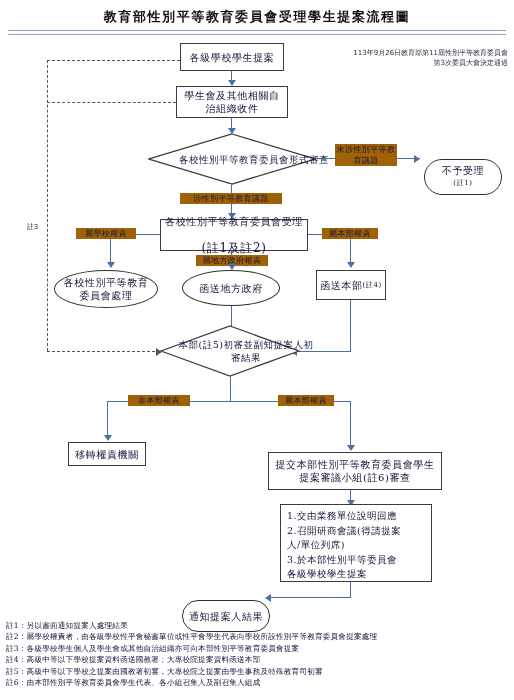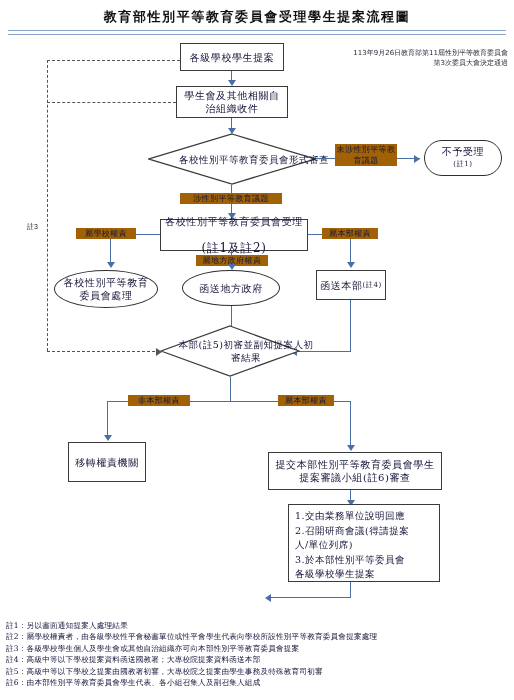--- a/index.html
+++ b/index.html
@@ -30,21 +30,21 @@
     position:absolute;box-sizing:border-box;
     display:flex;align-items:center;justify-content:center;
     text-align:center;
     font-family:"DejaVu Serif","Liberation Serif",serif;
     color:#15153a;letter-spacing:.6px;
     line-height:13px;
     background:#fff;
   }
   .rect{border:1.6px solid #3b3b3b;font-size:10px;}
   .oval{border:1.3px solid #2f2f2f;border-radius:50%/50%;font-size:10px;}
-  .stadium{border:1.3px solid #2f2f2f;border-radius:22px;font-size:10px;}
+  .stadium{border:1.3px solid #2f2f2f;border-radius:22px;font-size:10px;margin-top:19px;}
 
   
   .diamond{position:absolute;}
   .diamond .dshape{position:absolute;left:0;top:0;width:100%;height:100%;}
   .diamond .dtext{
     position:absolute;left:0;top:0;width:100%;height:100%;
     display:flex;align-items:center;justify-content:center;text-align:center;
     font-family:"DejaVu Serif","Liberation Serif",serif;
     font-size:9.5px;line-height:13px;color:#15153a;letter-spacing:.5px;
   }
@@ -194,43 +194,46 @@
   <div class="ln lnh" style="left:107px;top:401px;width:124px;"></div>
   <div class="ln lnh" style="left:230px;top:401px;width:120px;"></div>
   <div class="ln lnv" style="left:107px;top:401px;height:38px;"></div>
   <div class="arrow ar-down" style="left:104px;top:435px;"></div>
   <div class="ln lnv" style="left:350px;top:401px;height:48px;"></div>
   <div class="arrow ar-down" style="left:347px;top:445px;"></div>
 
   <div class="elabel" style="left:128px;top:395px;width:62px;">非本部權責</div>
   <div class="elabel" style="left:278px;top:395px;width:56px;">屬本部權責</div>
 
-  <div class="node rect" style="left:68px;top:442px;width:78px;height:40px;">
+  <div class="node rect" style="left:68px;top:442px;width:78px;height:24px;">
     <span>移轉權責機關</span>
   </div>
 
   <div class="node rect" style="left:268px;top:452px;width:174px;height:38px;padding:0 6px;">
     <span>提交本部性別平等教育委員會學生提案審議小組(註6)審查</span>
   </div>
 
   <div class="ln lnv" style="left:350px;top:490px;height:14px;"></div>
   <div class="arrow ar-down" style="left:347px;top:500px;"></div>
 
-  <div class="listbox" style="left:288px;top:504px;width:152px;height:78px;">
+  <div class="listbox" style="left:280px;top:504px;width:152px;height:78px;">
     <div>1.交由業務單位說明回應</div>
     <div>2.召開研商會議(得請提案</div>
     <div>人/單位列席)</div>
     <div>3.於本部性別平等委員會</div>
     <div>各級學校學生提案</div>
   </div>
 
   <div class="ln lnv" style="left:350px;top:582px;height:16px;"></div>
   <div class="ln lnh" style="left:270px;top:597px;width:81px;"></div>
   <div class="arrow ar-left" style="left:265px;top:594px;"></div>
 
+  <div class="node stadium" style="left:182px;top:581px;width:88px;height:32px;">
+    <span>通知提案人結果</span>
+  </div>
 
   <div class="notes">
     <div>註1：另以書面通知提案人處理結果</div>
     <div>註2：屬學校權責者，由各級學校性平會秘書單位或性平會學生代表向學校所設性別平等教育委員會提案處理</div>
     <div>註3：各級學校學生個人及學生會或其他自治組織亦可向本部性別平等教育委員會提案</div>
     <div>註4：高級中等以下學校提案資料函送國教署；大專校院提案資料函送本部</div>
     <div>註5：高級中等以下學校之提案由國教署初審，大專校院之提案由學生事務及特殊教育司初審</div>
     <div>註6：由本部性別平等教育委員會學生代表、各小組召集人及副召集人組成</div>
   </div>
 

